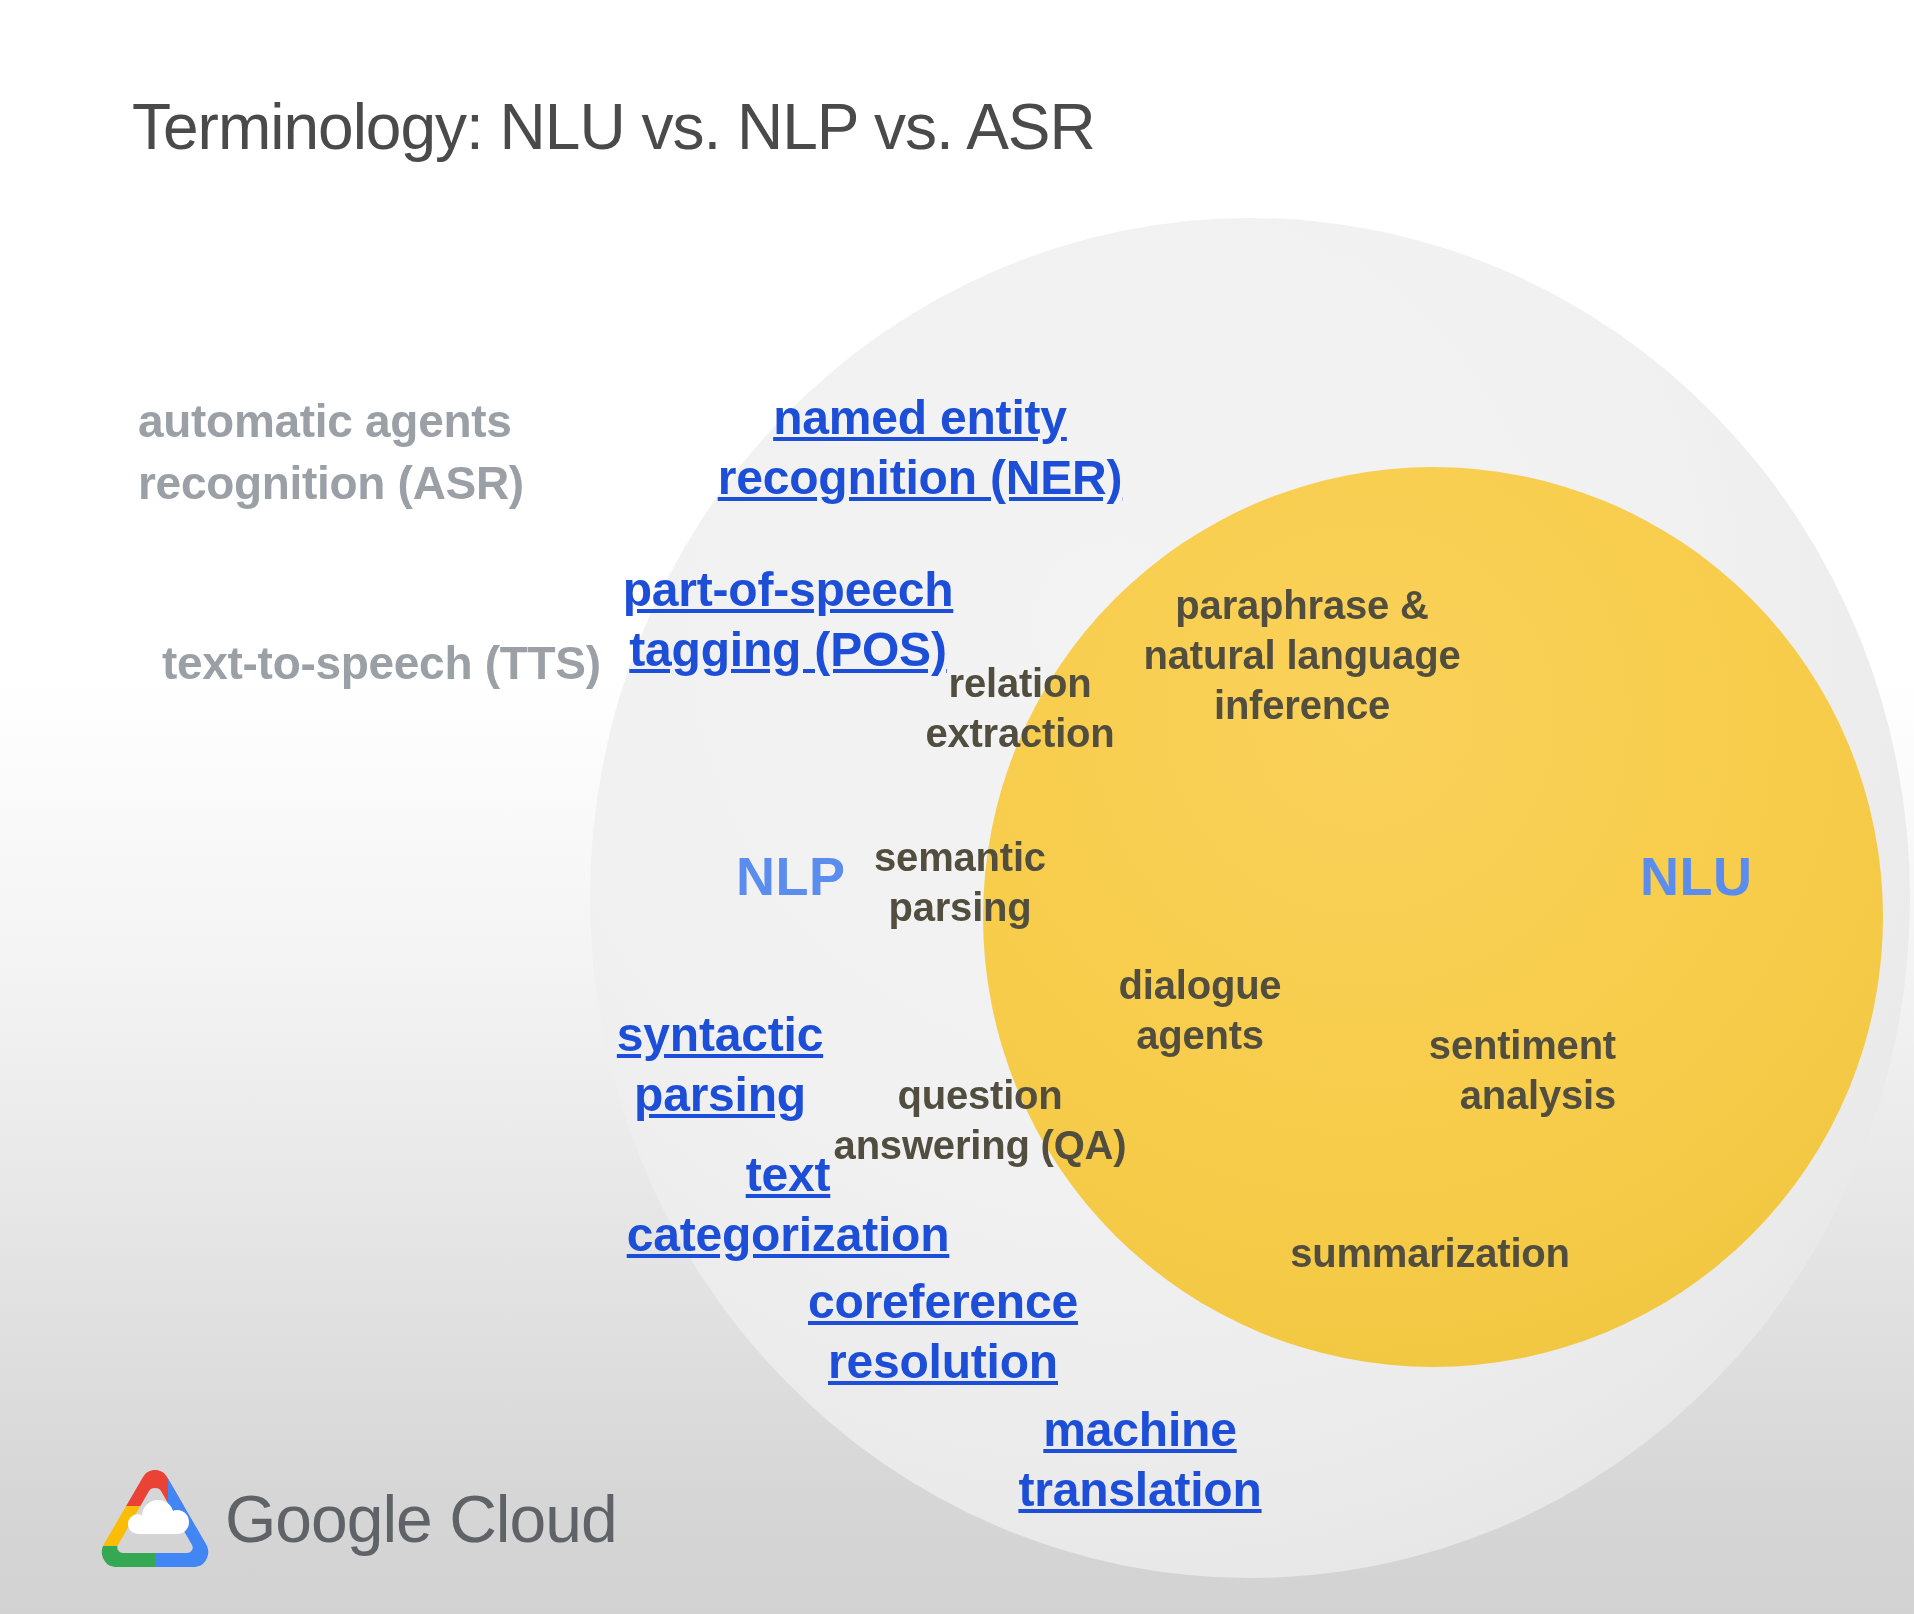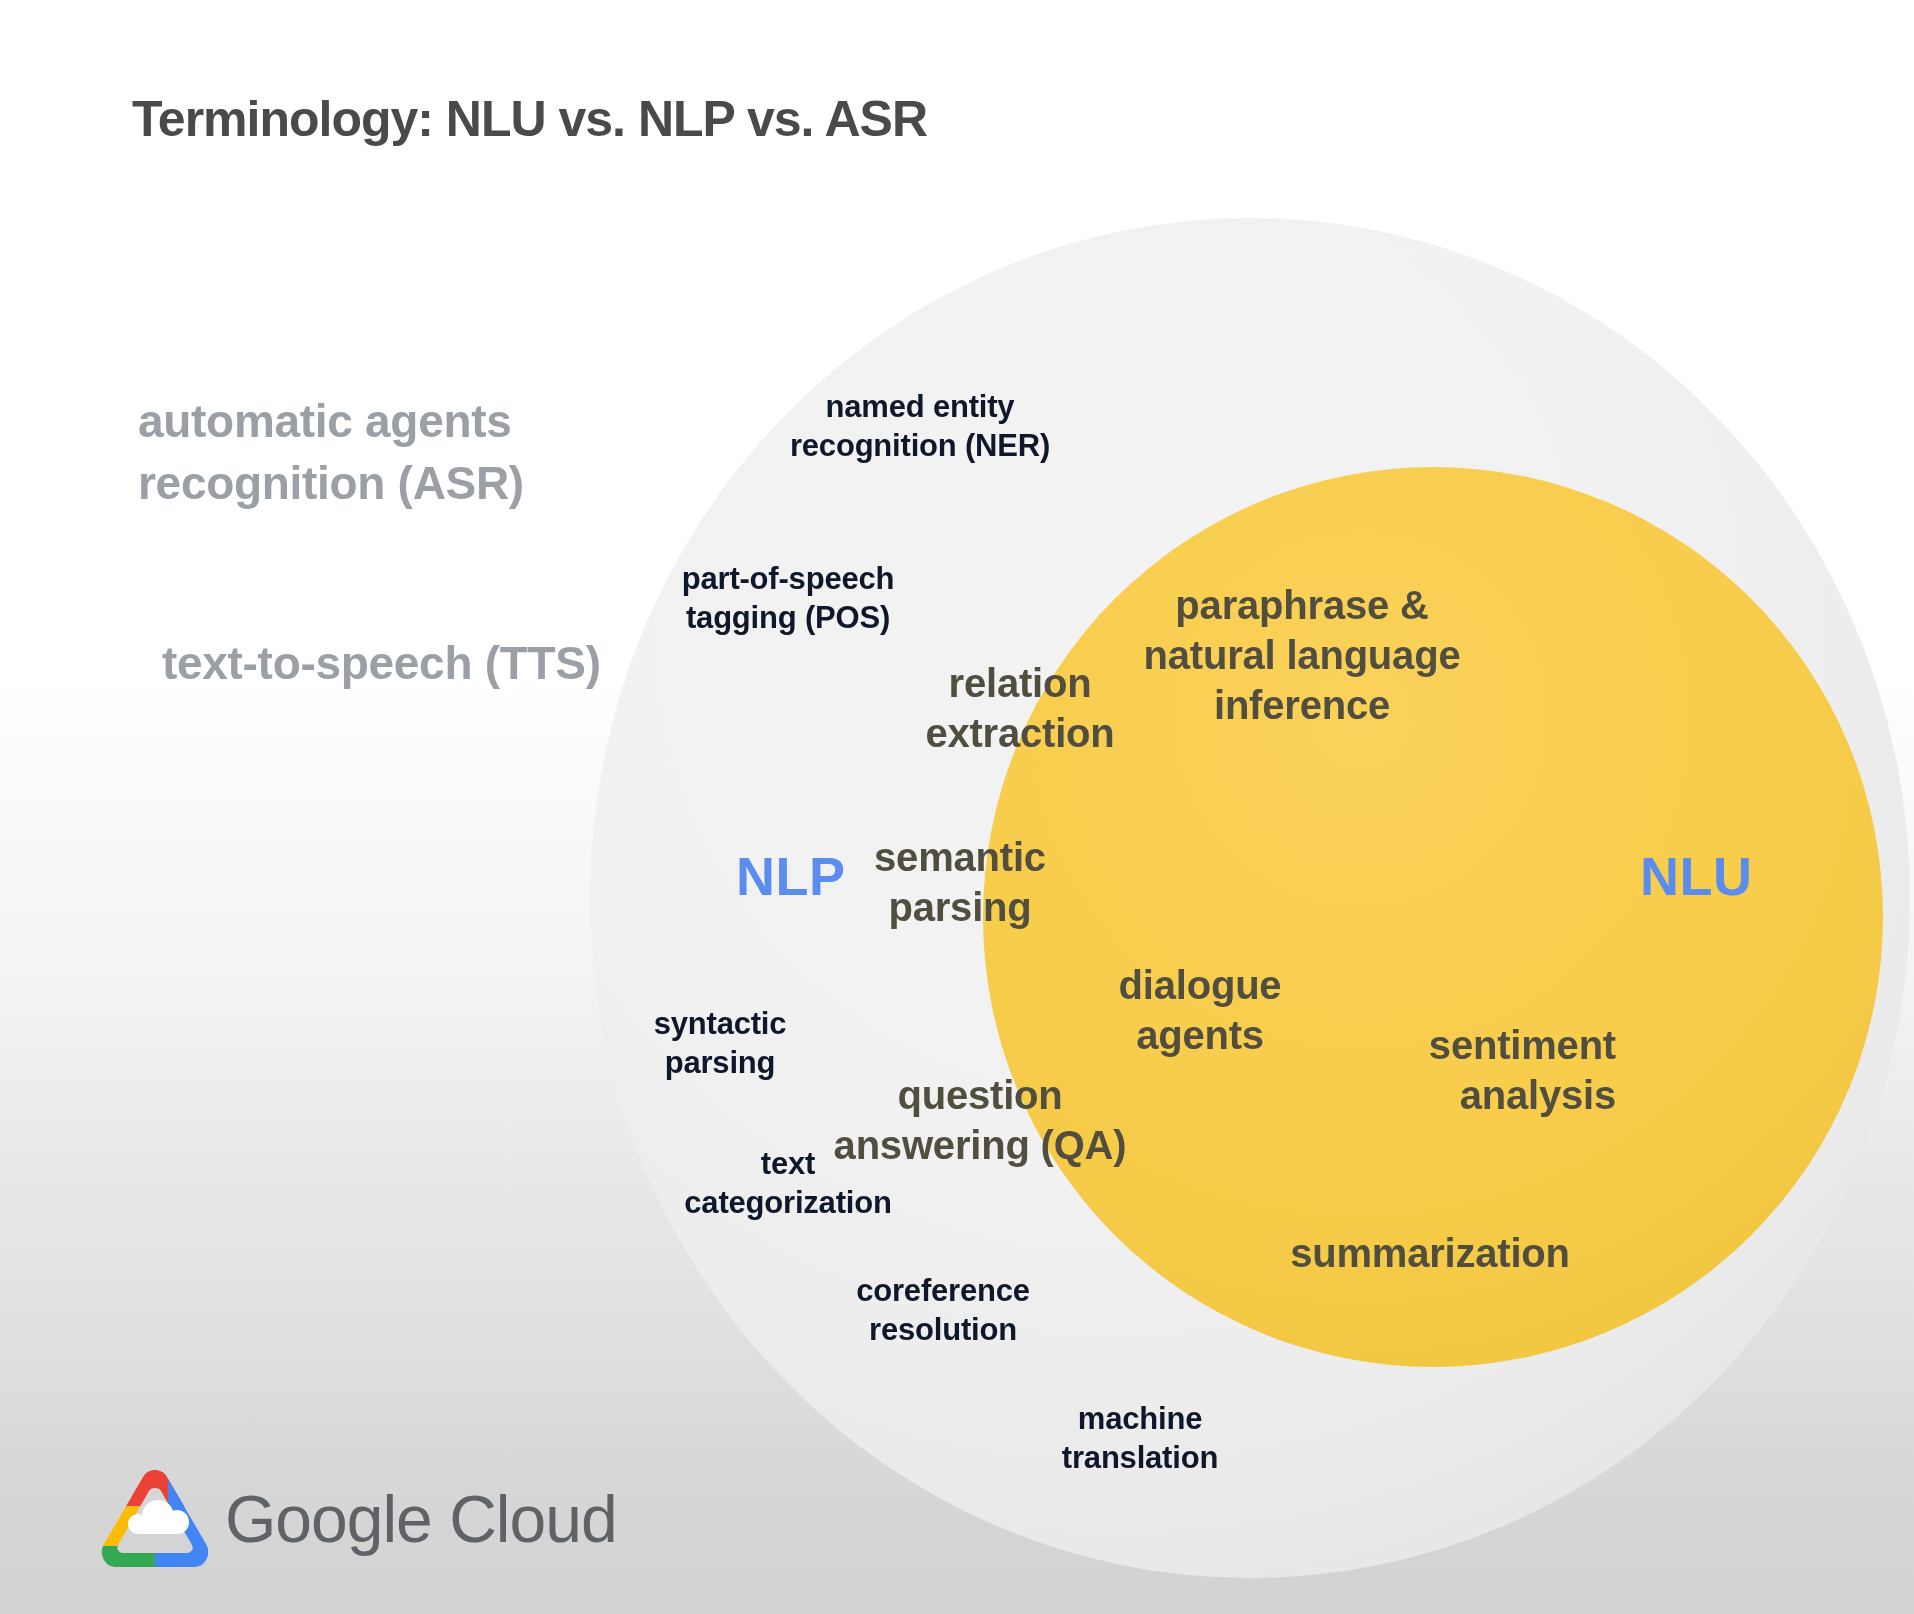--- a/index.html
+++ b/index.html
@@ -25,22 +25,22 @@
     position: relative;
     width: 1914px;
     height: 1614px;
   }
 
   
   .title {
     position: absolute;
     left: 132px;
     top: 90px;
-    font-size: 50px;
-    font-weight: bold;
+    font-size: 64px;
+    font-weight: normal;
     color: #4a4a4a;
     letter-spacing: -1px;
     white-space: nowrap;
   }
 
   
   .left-note {
     position: absolute;
     font-size: 46px;
     font-weight: bold;
@@ -84,22 +84,23 @@
 
   
   .term {
     position: absolute;
     text-align: center;
     line-height: 1.25;
     font-weight: bold;
     letter-spacing: -0.2px;
   }
   .term.outer {
-    color: #0f172a;
-    font-size: 31px;
+    color: #1d4ed8;
+    font-size: 48px;
+    text-decoration: underline;
   }
   .term.inner {
     color: #514e3f;
     font-size: 40px;
   }
 
   
   .t-ner        { left: 710px;  top: 388px;  width: 420px; }
   .t-pos        { left: 578px;  top: 560px;  width: 420px; }
   .t-syntactic  { left: 560px;  top: 1005px; width: 320px; }

